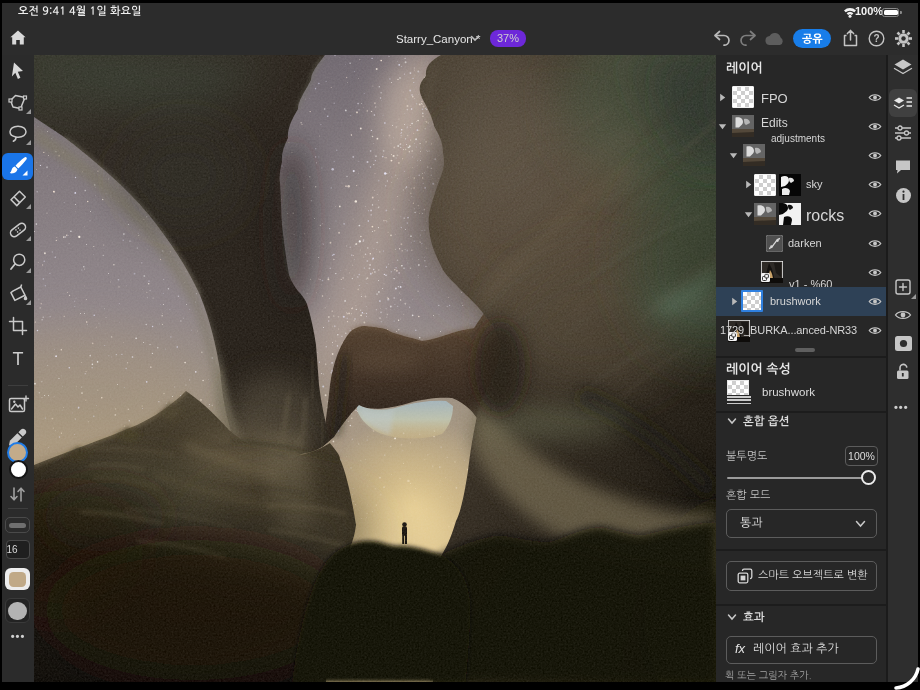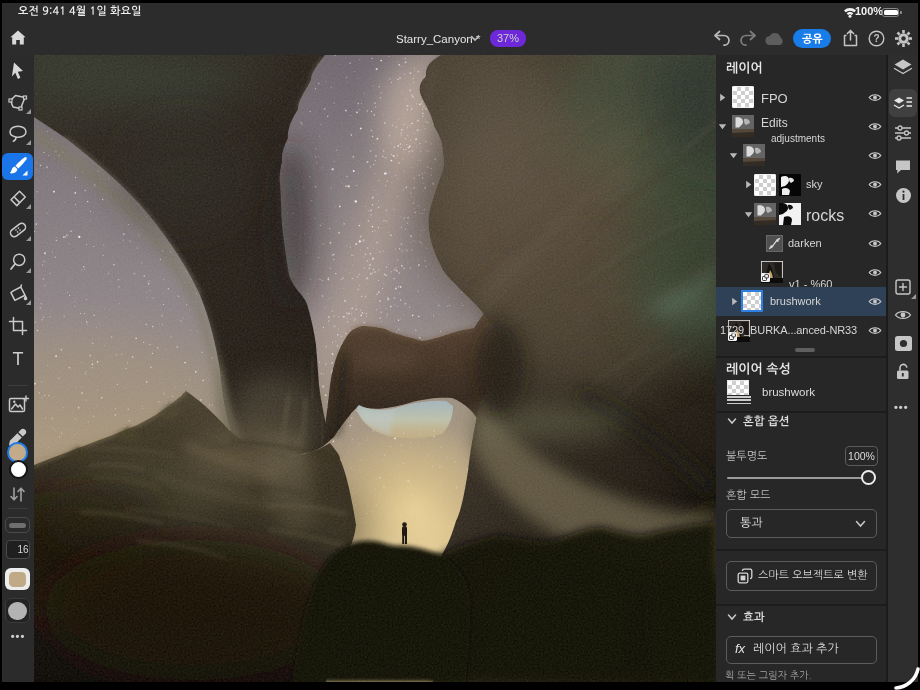--- a/index.html
+++ b/index.html
@@ -2280,21 +2280,21 @@
     </svg>
 <div class="abs" style="left:6.8px;top:441.6px;width:21.4px;height:21.4px;border-radius:50%;background:#c3ab8a;border:2.6px solid #1f7ce8"></div>
 <div class="abs" style="left:8.5px;top:459.5px;width:19px;height:19px;border-radius:50%;background:#fff;border:2px solid #151515"></div>
 <svg class="abs" style="left:9px;top:487px" width="17" height="15" viewBox="0 0 17 15">
       <path d="M5 1 V12 M2 9.5 L5 12.8 L8 9.5" stroke="#9f9f9f" stroke-width="1.6" fill="none" stroke-linecap="round" stroke-linejoin="round"></path>
       <path d="M12 14 V2 M9 4.5 L12 1.2 L15 4.5" stroke="#9f9f9f" stroke-width="1.6" fill="none" stroke-linecap="round" stroke-linejoin="round"></path>
     </svg>
 <div class="abs" style="left:8px;top:508px;width:20px;height:1px;background:#3e3e3e"></div>
 <div class="abs" style="left:5px;top:517px;width:25px;height:16px;border:1px solid #4a4a4a;border-radius:5px"></div>
 <div class="abs" style="left:9px;top:522.5px;width:17px;height:5px;background:#6f6f6f;border-radius:2.5px"></div>
-<div class="abs" style="left:5.5px;top:540px;width:24px;height:19px;background:#1f1f1f;border:1px solid #4a4a4a;border-radius:4px;color:#d8d8d8;font-size:10px;text-align:right;line-height:18px">16</div>
+<div class="abs" style="left:5.5px;top:540px;width:24px;height:19px;background:#1f1f1f;border:1px solid #4a4a4a;border-radius:4px;color:#d8d8d8;font-size:10px;text-align:left;line-height:18px">16</div>
 <div class="abs" style="left:5px;top:568px;width:25px;height:22px;background:#ededed;border-radius:6px"></div>
 <div class="abs" style="left:9px;top:571.5px;width:17px;height:15px;background:#c0a987;border-radius:4.5px"></div>
 <div class="abs" style="left:5px;top:598px;width:25px;height:25px;background:#232323;border:1px solid #3a3a3a;border-radius:6px"></div>
 <div class="abs" style="left:8.4px;top:601.5px;width:18.5px;height:18.5px;background:#b3b3b3;border-radius:50%"></div>
 <div class="abs" style="left:10px;top:630px;width:16px;text-align:center;color:#cfcfcf;font-size:11px;letter-spacing:1px;font-weight:700">•••</div>
     <div class="abs" style="left:716px;top:55px;width:170px;height:627px;background:#272727"></div>
 
 <svg class="abs" style="left:719px;top:92.5px" width="7" height="9" viewBox="0 0 7 9">
       <path d="M1.2 0.8 L1.2 8.2 L6.2 4.5 Z" fill="#b9b9b9"></path>
     </svg>

